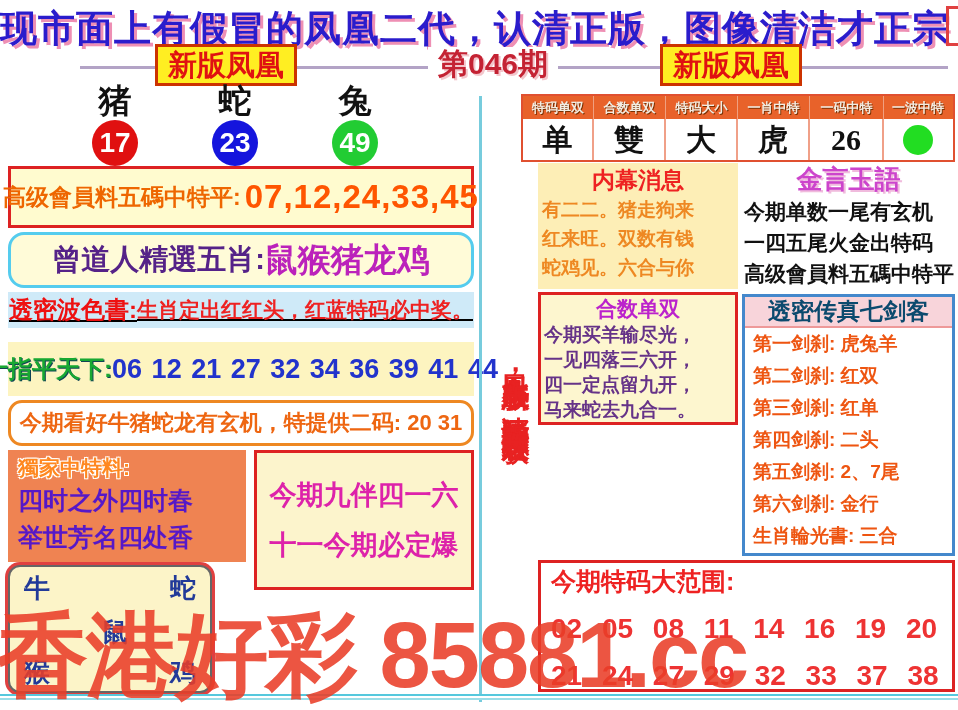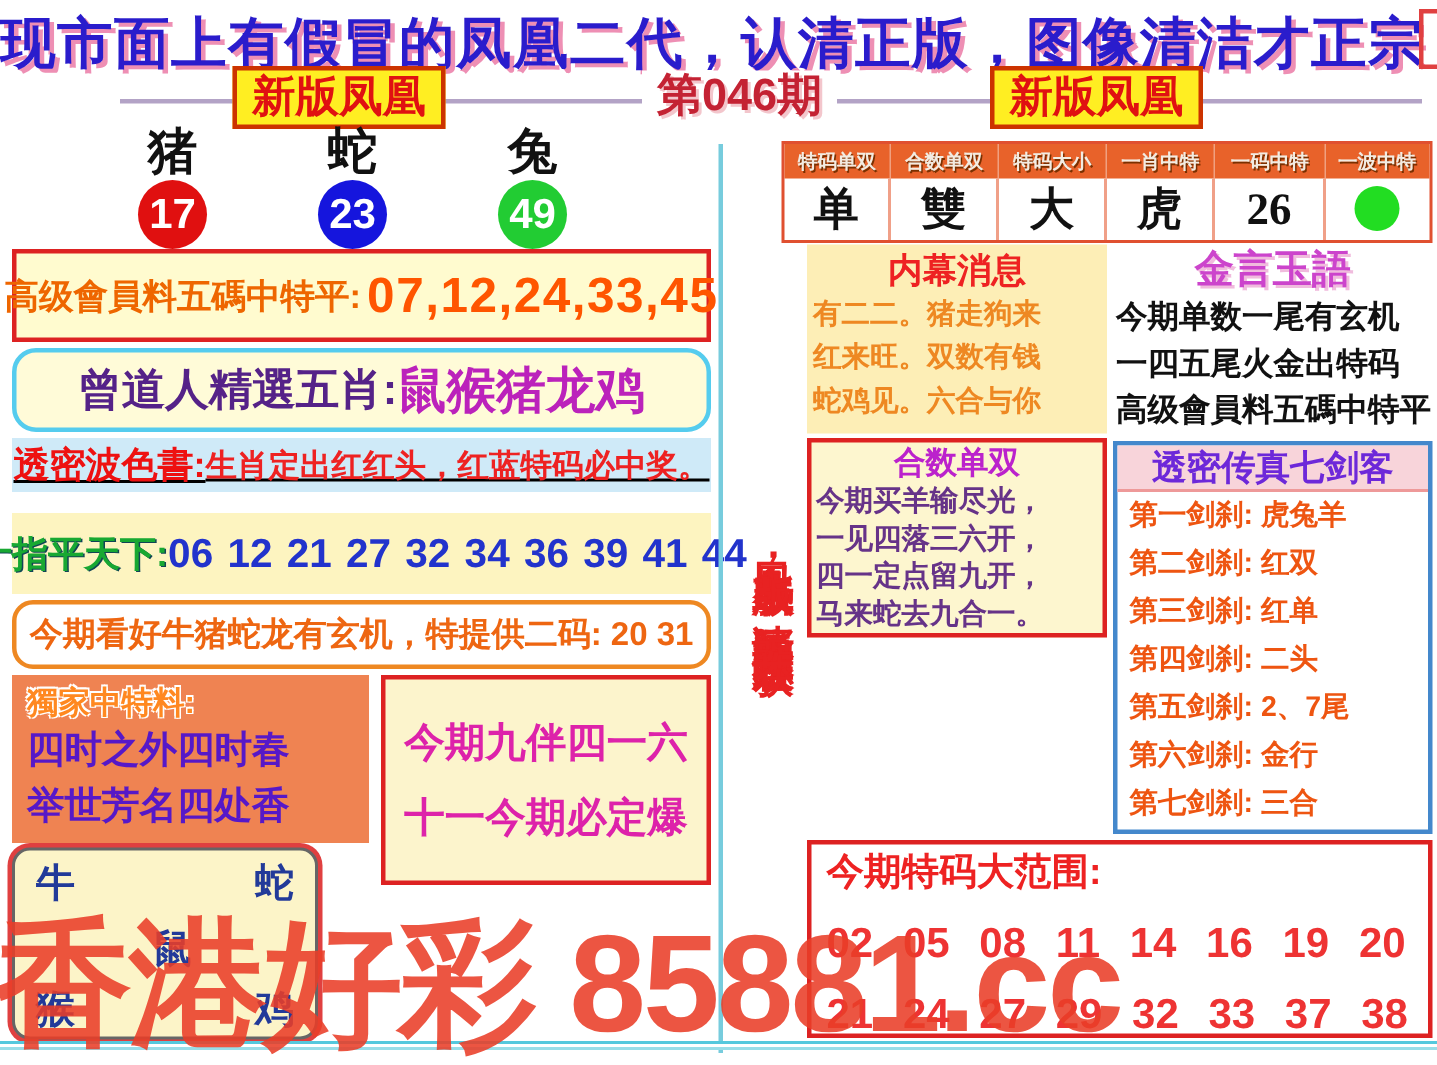--- a/index.html
+++ b/index.html
@@ -94,21 +94,21 @@
   .wbook .ttl{font-size:21px;font-weight:bold;color:#22a822;text-align:center;line-height:26px;}
   .wbook .ln{font-size:19px;font-weight:bold;color:#226655;line-height:25px;white-space:nowrap;}
 
   
   .rbox{position:absolute;left:742px;width:213px;box-sizing:border-box;}
   .golden{top:163px;height:127px;background:#fff;padding:0 2px;}
   .golden .ttl{font-size:26px;font-weight:bold;color:#cc44cc;text-align:center;line-height:33px;
     text-shadow:2px 2px 0 #f0bbdd;}
   .golden .ln{font-size:21px;font-weight:bold;color:#111;line-height:31px;white-space:nowrap;}
   .swords{top:294px;height:262px;border:3px solid #4488cc;background:#fff;}
-  .swords .ttl{background:#f8d4da;color:#6d28d9;font-size:23px;font-weight:bold;text-align:center;
+  .swords .ttl{background:#f8d4da;color:#0c4a6e;font-size:23px;font-weight:bold;text-align:center;
     height:29px;line-height:29px;border-bottom:2px solid #ee9999;white-space:nowrap;}
   .swords .it{font-size:19px;font-weight:bold;color:#ee5511;line-height:32px;padding-left:8px;white-space:nowrap;}
 
   
   .range{position:absolute;left:538px;top:560px;width:417px;height:132px;border:3px solid #dd2222;
     background:#fff;box-sizing:border-box;padding:3px 10px;}
   .range .ttl{font-size:25px;font-weight:bold;color:#ee2222;line-height:31px;}
   .range .rw{font-size:28px;font-weight:bold;color:#ee3333;line-height:31px;word-spacing:12px;white-space:nowrap;margin-top:16px;}
 
   
@@ -220,21 +220,21 @@
     <div class="ln">高级會員料五碼中特平</div>
   </div>
   <div class="rbox swords">
     <div class="ttl">透密传真七剑客</div>
     <div class="it">第一剑刹: 虎兔羊</div>
     <div class="it">第二剑刹: 红双</div>
     <div class="it">第三剑刹: 红单</div>
     <div class="it">第四剑刹: 二头</div>
     <div class="it">第五剑刹: 2、7尾</div>
     <div class="it">第六剑刹: 金行</div>
-    <div class="it">第七剑刹: 三合</div>
+    <div class="it">生肖輪光書: 三合</div>
   </div>
 
   <div class="range">
     <div class="ttl">今期特码大范围:</div>
     <div class="rw">02 05 08 11 14 16 19 20</div>
     <div class="rw">21 24 27 29 32 33 37 38</div>
     <div class="rw">40 41 43 44 45</div>
   </div>
 
   <div class="wm">香港好彩 85881.cc</div>

